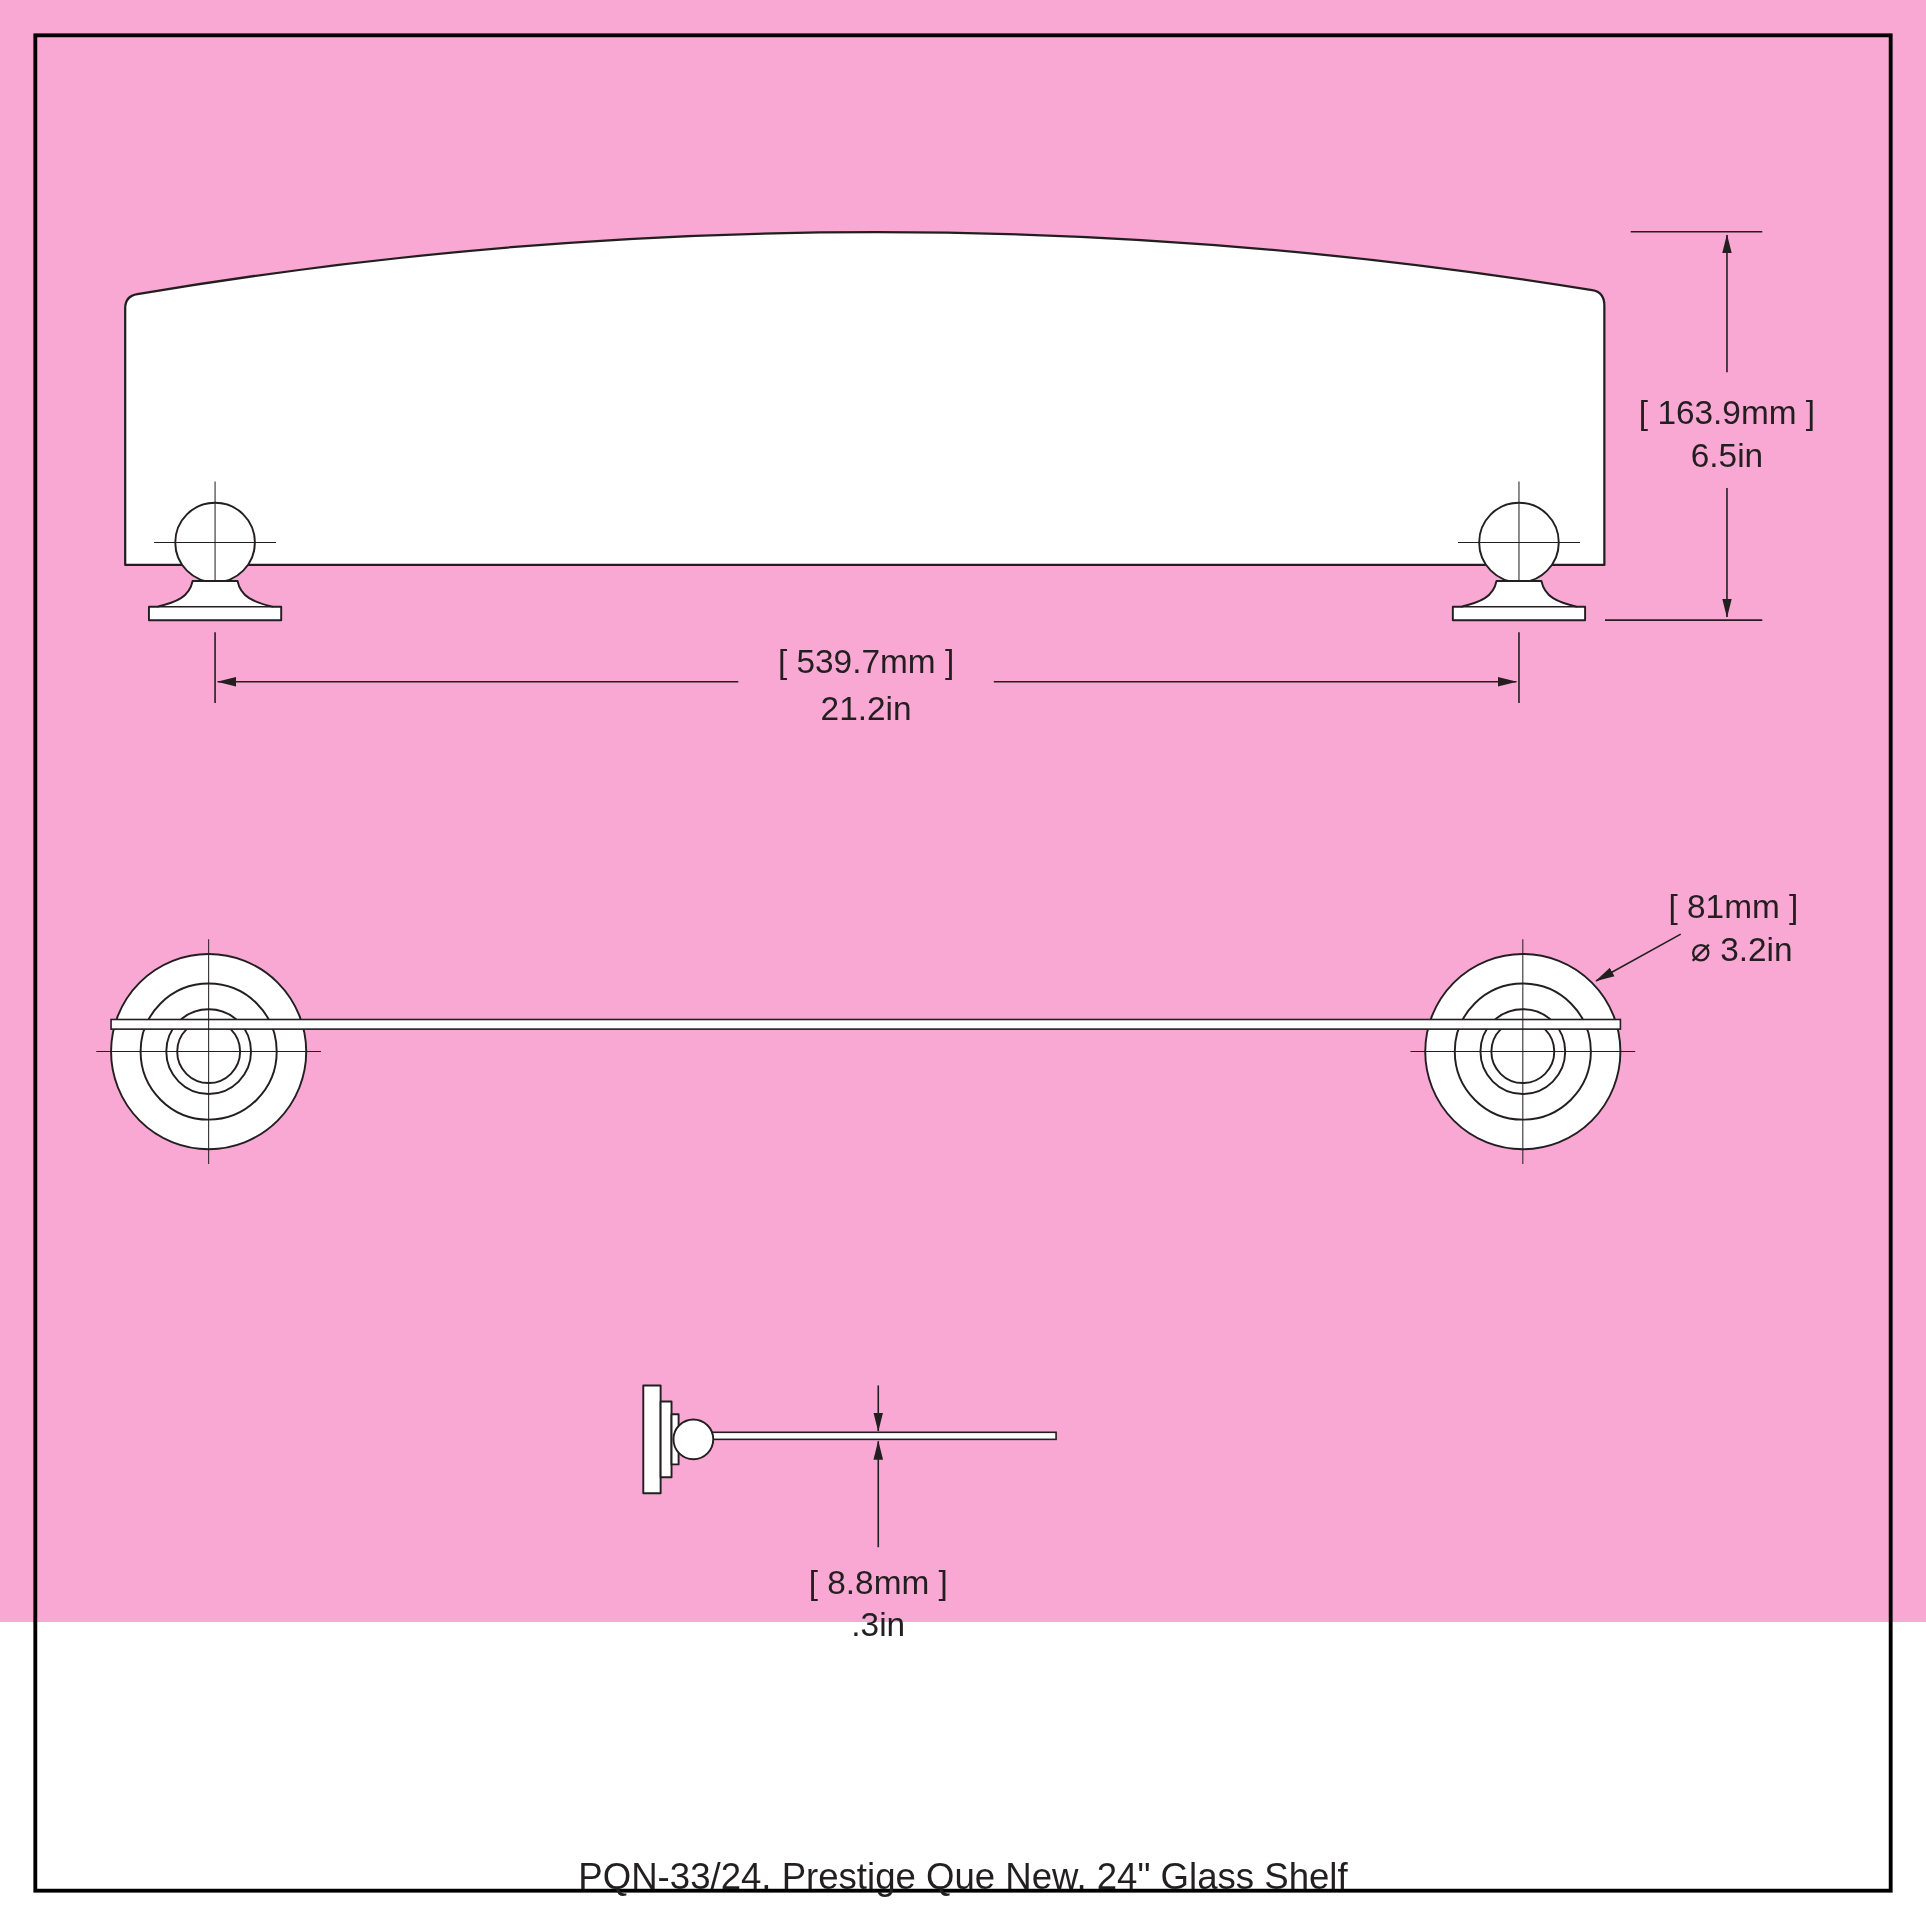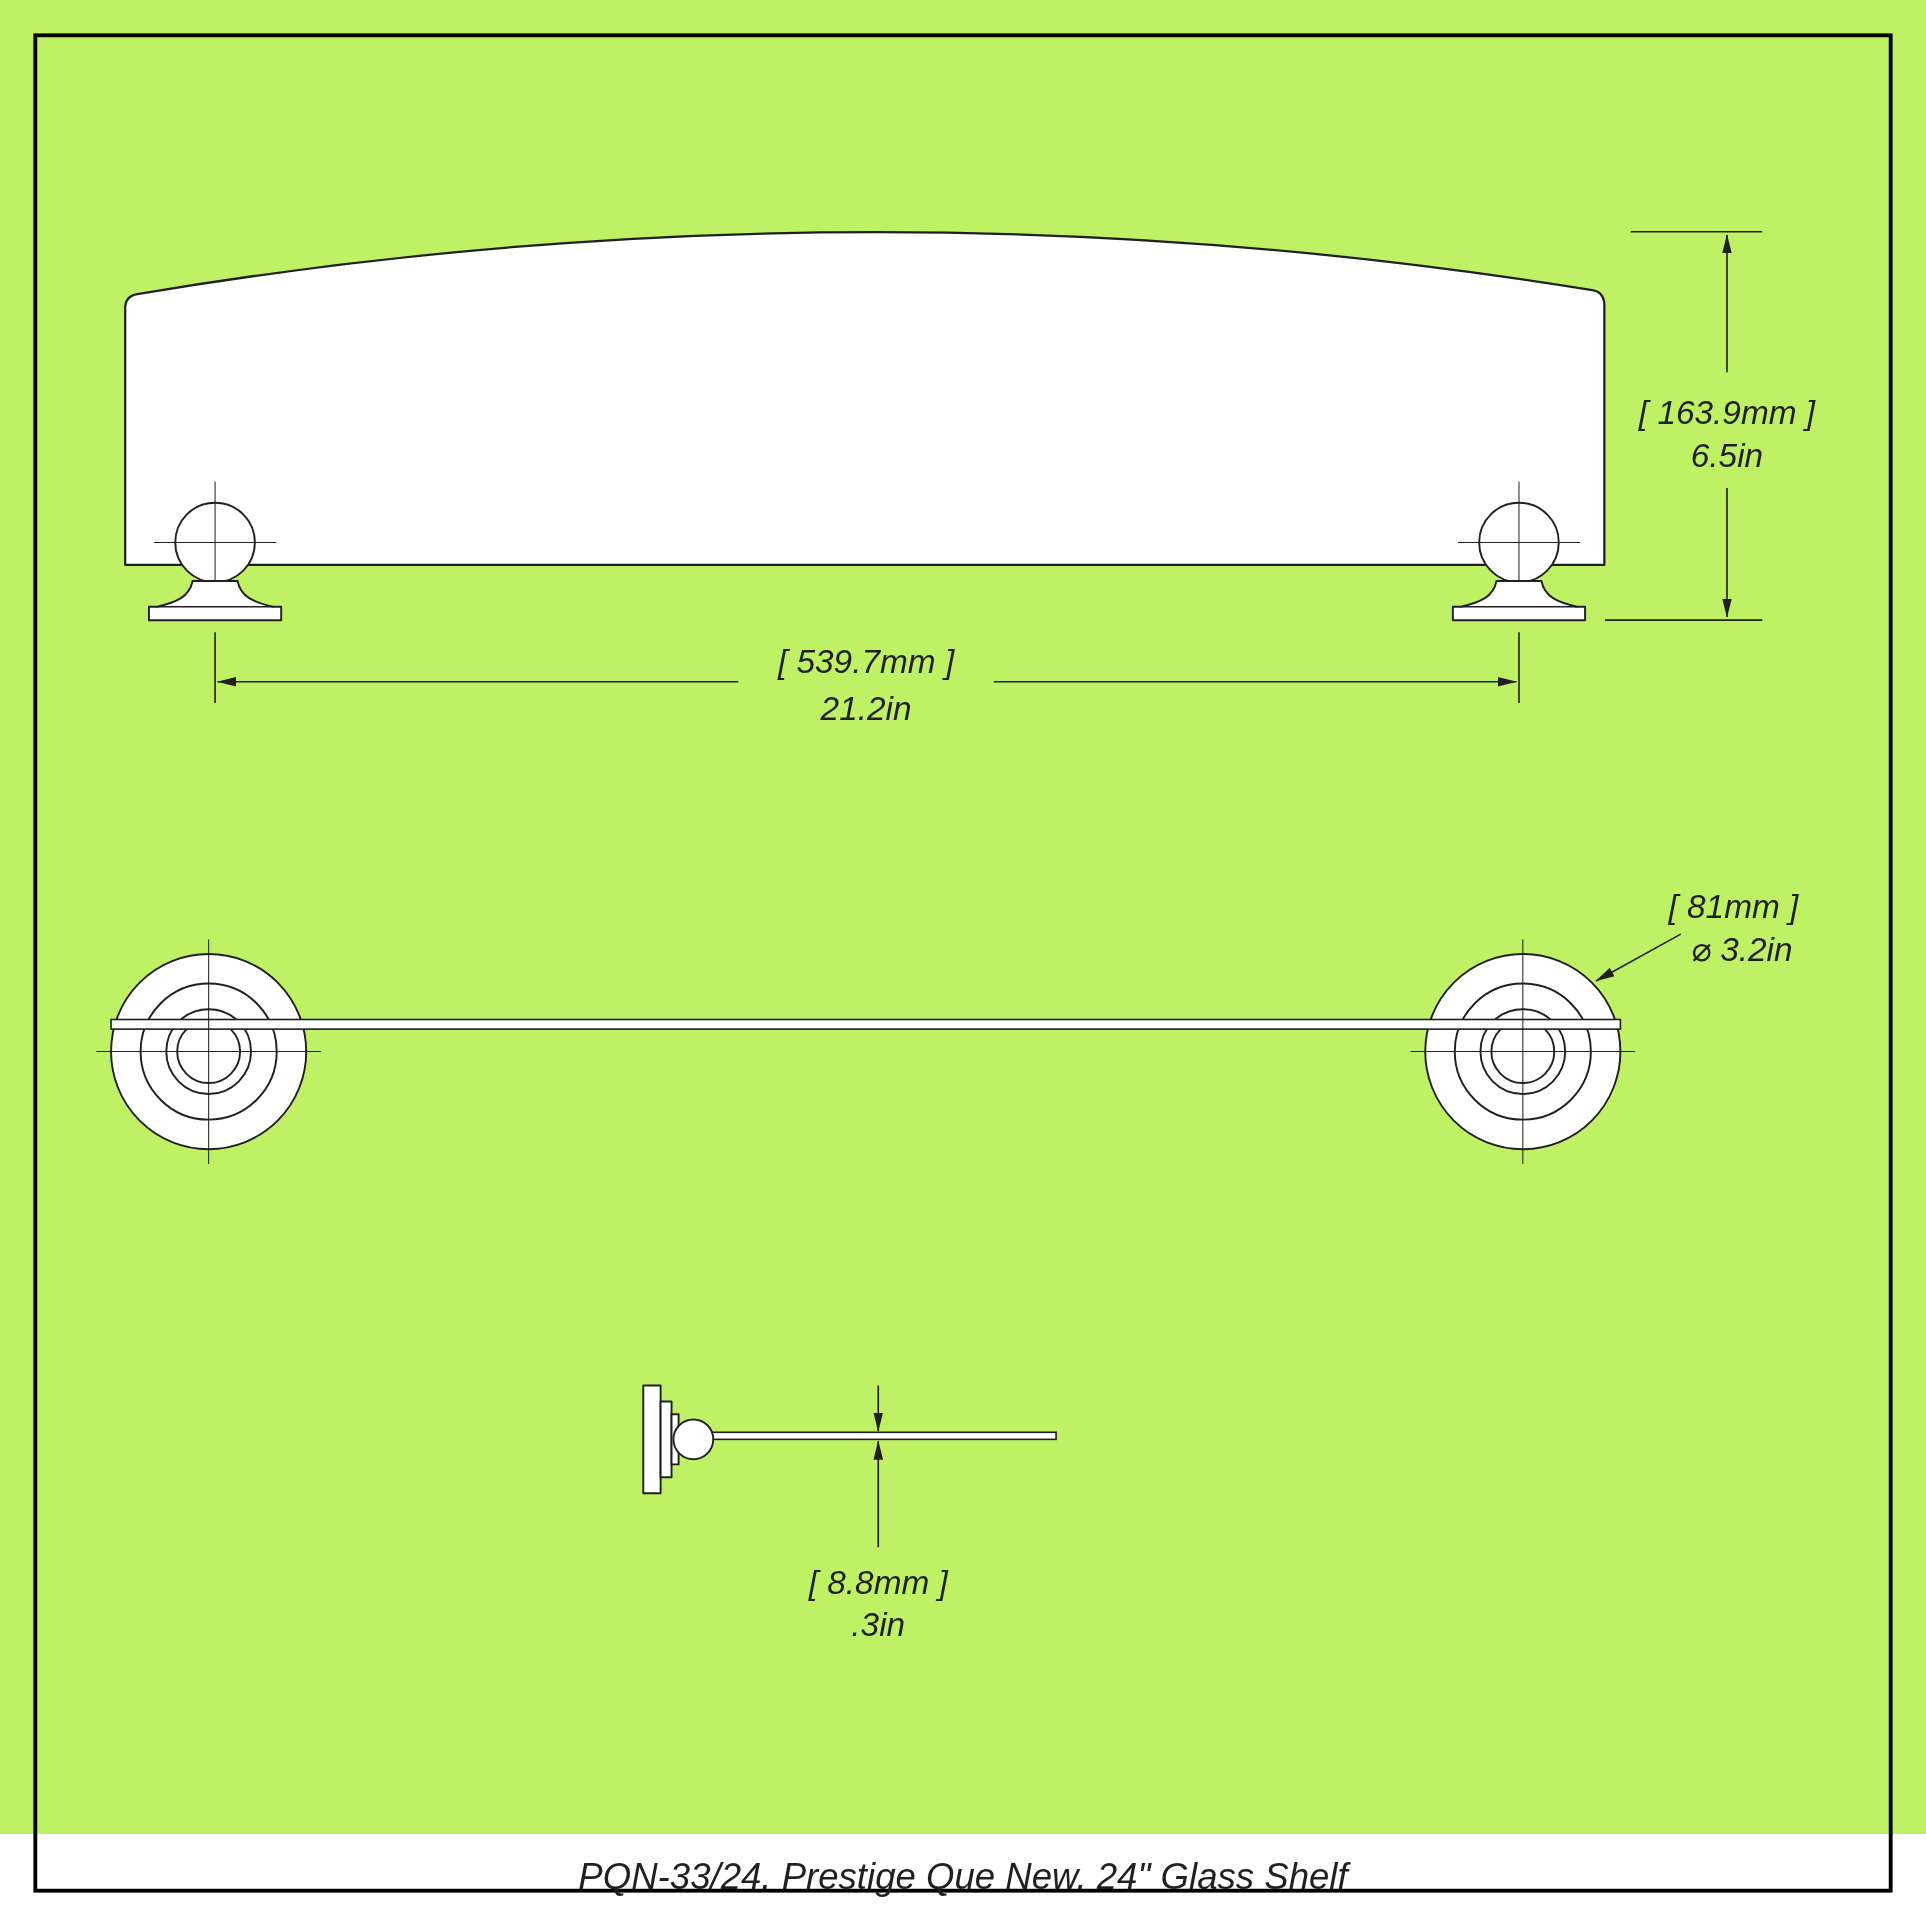--- a/index.html
+++ b/index.html
@@ -5,23 +5,22 @@
   html, body {
     margin: 0;
     padding: 0;
     width: 1926px;
     height: 1926px;
     background: #ffffff;
   }
   .sheet {
     position: relative;
     width: 1926px;
-    height: 1834px;
-    background: #bef264;
-    font-style: italic;
+    height: 1622px;
+    background: #f9a8d4;
   }
   svg { display: block; }
   text {
     font-family: "Liberation Sans", "DejaVu Sans", sans-serif;
     fill: #231f20;
   }
   .dim-text   { font-size: 52px; }
   .dia-text   { font-size: 52px; }
   .caption    { font-size: 57px; }
   .outline    { fill: #ffffff; stroke: #231f20; stroke-width: 3.5; stroke-linejoin: round; }

